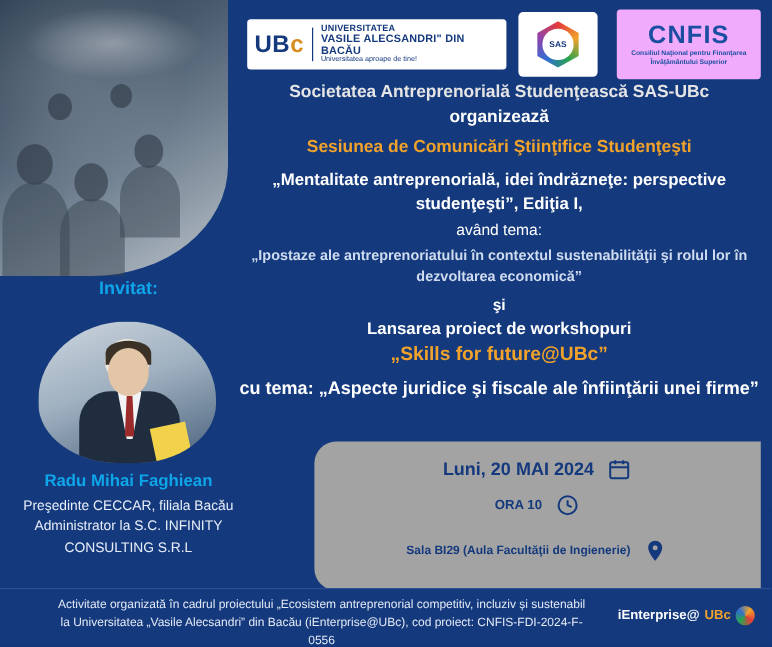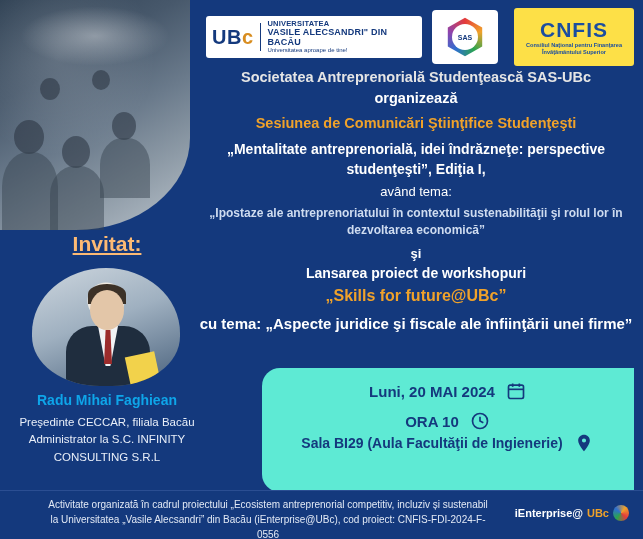--- a/index.html
+++ b/index.html
@@ -93,21 +93,21 @@
     clip-path:polygon(50% 2%,93% 26%,93% 74%,50% 98%,7% 74%,7% 26%);
     display:flex;align-items:center;justify-content:center;
   }
   .logo-sas .hex::after{
     content:"SAS";position:absolute;font-size:7px;font-weight:bold;color:#14397d;
     background:#fff;width:26px;height:26px;border-radius:50%;
     display:flex;align-items:center;justify-content:center;
   }
 
   .logo-cnfis{
-    position:absolute;left:318px;top:0;width:120px;height:58px;background:#fde047;border-radius:3px;
+    position:absolute;left:318px;top:0;width:120px;height:58px;background:#f0abfc;border-radius:3px;
     display:flex;flex-direction:column;align-items:center;justify-content:center;padding:2px;box-sizing:border-box;
   }
   .logo-cnfis .big{font-size:21px;font-weight:bold;color:#1b4ea0;letter-spacing:1px;line-height:1;}
   .logo-cnfis .sm{font-size:5.6px;color:#1b4ea0;text-align:center;line-height:1.25;font-weight:bold;margin-top:2px;}
 
   
   .main{position:absolute;left:196px;top:68px;width:440px;text-align:center;}
   .t-org{font-size:14.5px;font-weight:bold;color:#e5e5e5;line-height:1.35;}
   .t-organizeaza{font-size:14.5px;font-weight:bold;color:#fff;margin-top:2px;}
   .t-sesiune{font-size:14.5px;font-weight:bold;color:#f0a22a;margin-top:8px;line-height:1.35;}
@@ -116,42 +116,42 @@
   .t-tema{font-size:12px;font-weight:bold;color:#cfdcf0;margin-top:6px;line-height:1.45;}
   .t-si{font-size:13px;font-weight:bold;color:#fff;margin-top:6px;}
   .t-lansare{font-size:14px;font-weight:bold;color:#fff;margin-top:4px;}
   .t-skills{font-size:16px;font-weight:bold;color:#f0a22a;margin-top:6px;}
   .t-cutema{font-size:15px;font-weight:bold;color:#fff;margin-top:8px;line-height:1.45;}
 
   
   .invitat{
     position:absolute;left:14px;top:232px;width:186px;text-align:center;
   }
-  .invitat .lbl{font-size:21px;font-weight:bold;color:#fdba74;text-decoration:underline;}
+  .invitat .lbl{font-size:15px;font-weight:bold;color:#0ea5e9;}
   .inv-name{
     position:absolute;left:8px;top:392px;width:198px;text-align:center;
     font-size:14px;font-weight:bold;color:#0ea5e9;
   }
   .inv-role{
     position:absolute;left:8px;top:414px;width:198px;text-align:center;
     font-size:11.5px;color:#e8eef8;line-height:1.5;
   }
 
   
   .card{
     position:absolute;left:262px;top:368px;width:372px;height:124px;
-    background:#5eead4;border-radius:18px 0 0 18px;
+    background:#a3a3a3;border-radius:18px 0 0 18px;
   }
   .card .row{
     display:flex;align-items:center;justify-content:center;
     gap:10px;color:#14397d;font-weight:bold;
   }
   .r1{margin-top:12px;font-size:15px;}
-  .r2{margin-top:8px;font-size:15px;}
-  .r3{margin-top:0;font-size:14px;line-height:1.3;}
+  .r2{margin-top:8px;font-size:11px;}
+  .r3{margin-top:16px;font-size:10px;line-height:1.3;}
   .ic{width:22px;height:22px;flex:0 0 22px;display:flex;align-items:center;justify-content:center;}
   .ic svg{display:block;}
 
   
   .footer{
     position:absolute;left:0;bottom:0;width:643px;height:48px;background:#14397d;
     border-top:1px solid #2b4e92;
   }
   .footer .ftxt{
     position:absolute;left:48px;top:6px;width:440px;text-align:center;

